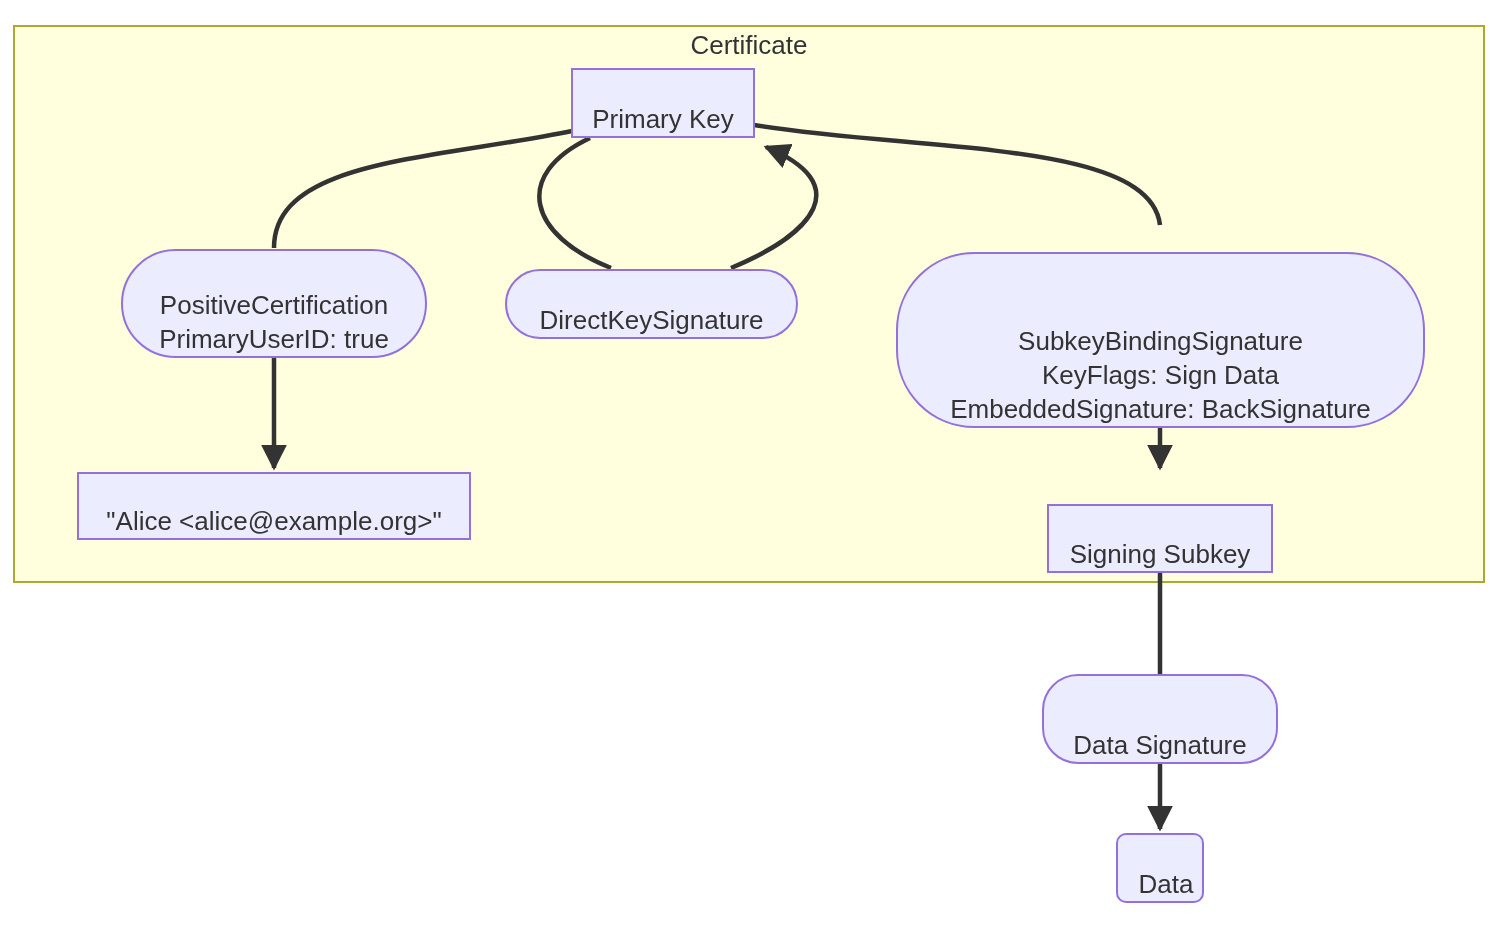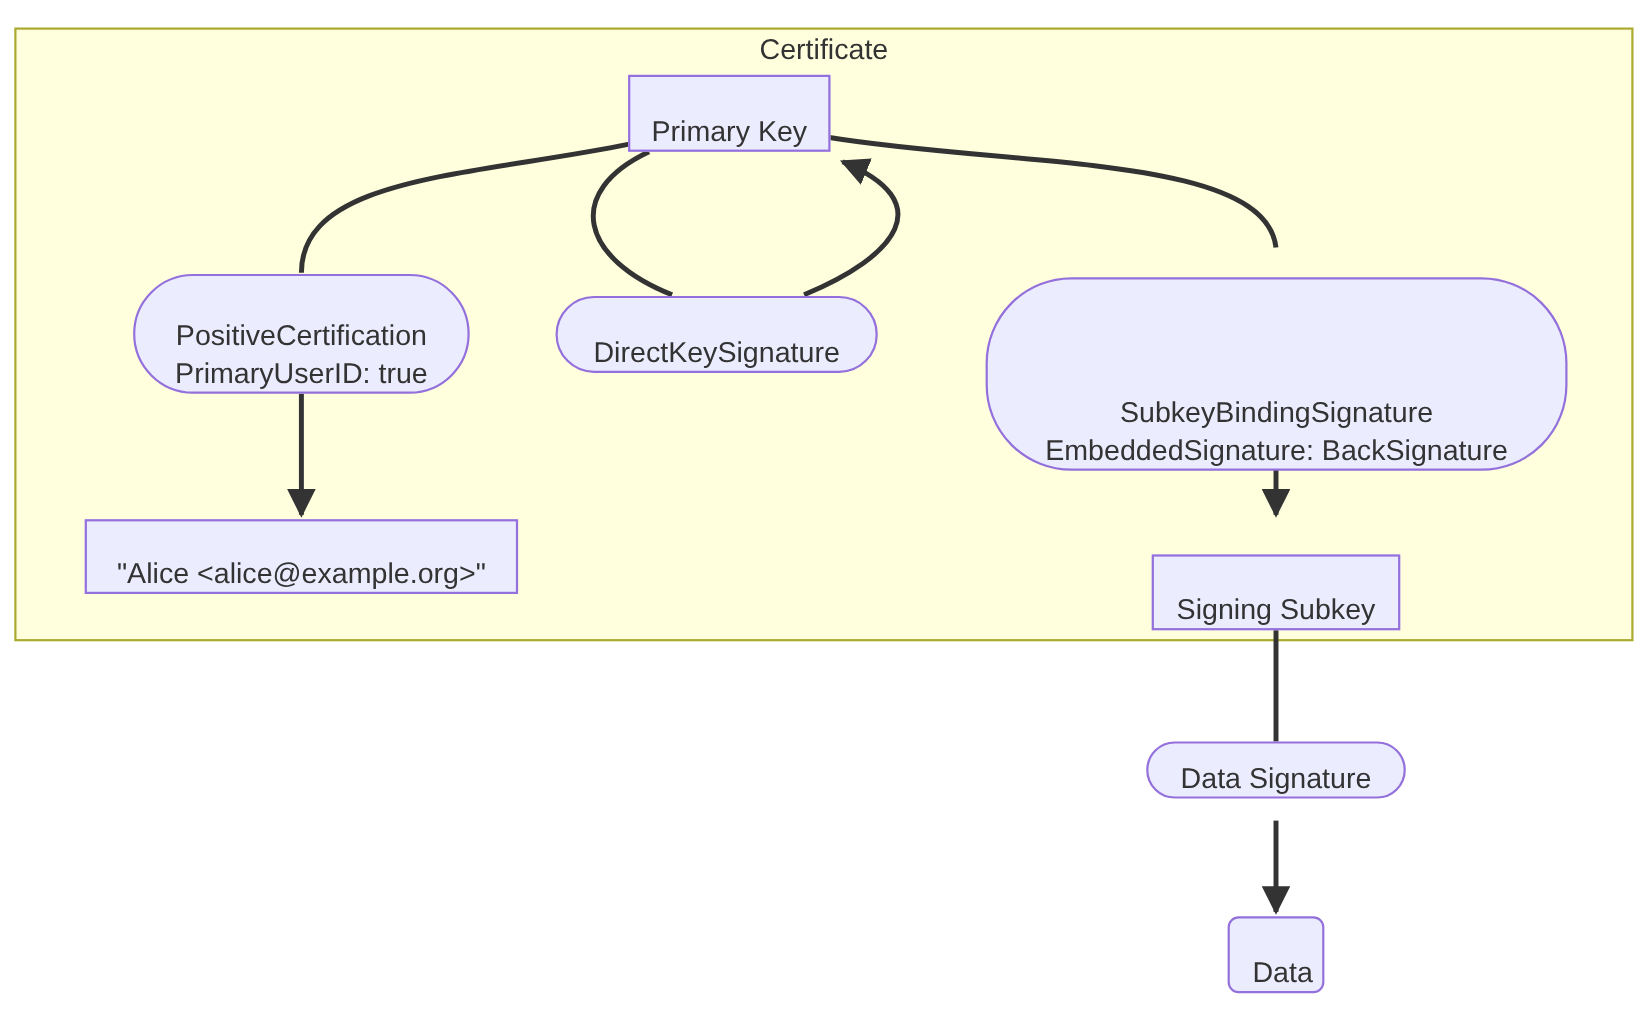--- a/index.html
+++ b/index.html
@@ -63,21 +63,21 @@
     z-index: 2;
     white-space: nowrap;
   }
   .node.stadium { border-width: 2px; }
   #node-primary-key        { left: 571px; top: 68px;  width: 184px; height: 70px; }
   #node-positive-cert      { left: 121px; top: 249px; width: 306px; height: 109px; border-radius: 55px; }
   #node-direct-key-sig     { left: 505px; top: 269px; width: 293px; height: 70px;  border-radius: 35px; }
   #node-subkey-binding-sig { left: 896px; top: 227px; width: 529px; height: 176px; border-radius: 78px; margin-top: 25px; }
   #node-user-id            { left: 77px;  top: 472px; width: 394px; height: 68px; }
   #node-signing-subkey     { left: 1047px;top: 472px; width: 226px; height: 69px; margin-top: 32px; }
-  #node-data-signature     { left: 1042px;top: 674px; width: 236px; height: 52px; border-radius: 36px; }
+  #node-data-signature     { left: 1042px;top: 674px; width: 236px; height: 90px; border-radius: 36px; }
   #node-data               { left: 1116px;top: 833px; width: 88px;  height: 70px; border-radius: 10px; padding-left: 12px; }
 </style>
 </head>
 <body>
 
 <div id="canvas">
 
   <div class="cluster">
     <div class="cluster-title">Certificate</div>
   </div>
@@ -106,20 +106,21 @@
     <div>PositiveCertification</div>
     <div>PrimaryUserID: true</div>
   </div>
 
   <div class="node stadium" id="node-direct-key-sig">
     <span>DirectKeySignature</span>
   </div>
 
   <div class="node stadium" id="node-subkey-binding-sig">
     <div>SubkeyBindingSignature</div>
+    <div>KeyFlags: Sign Data</div>
     <div>EmbeddedSignature: BackSignature</div>
   </div>
 
   <div class="node" id="node-user-id">
     <span>"Alice &lt;alice@example.org&gt;"</span>
   </div>
 
   <div class="node" id="node-signing-subkey">
     <span>Signing Subkey</span>
   </div>

